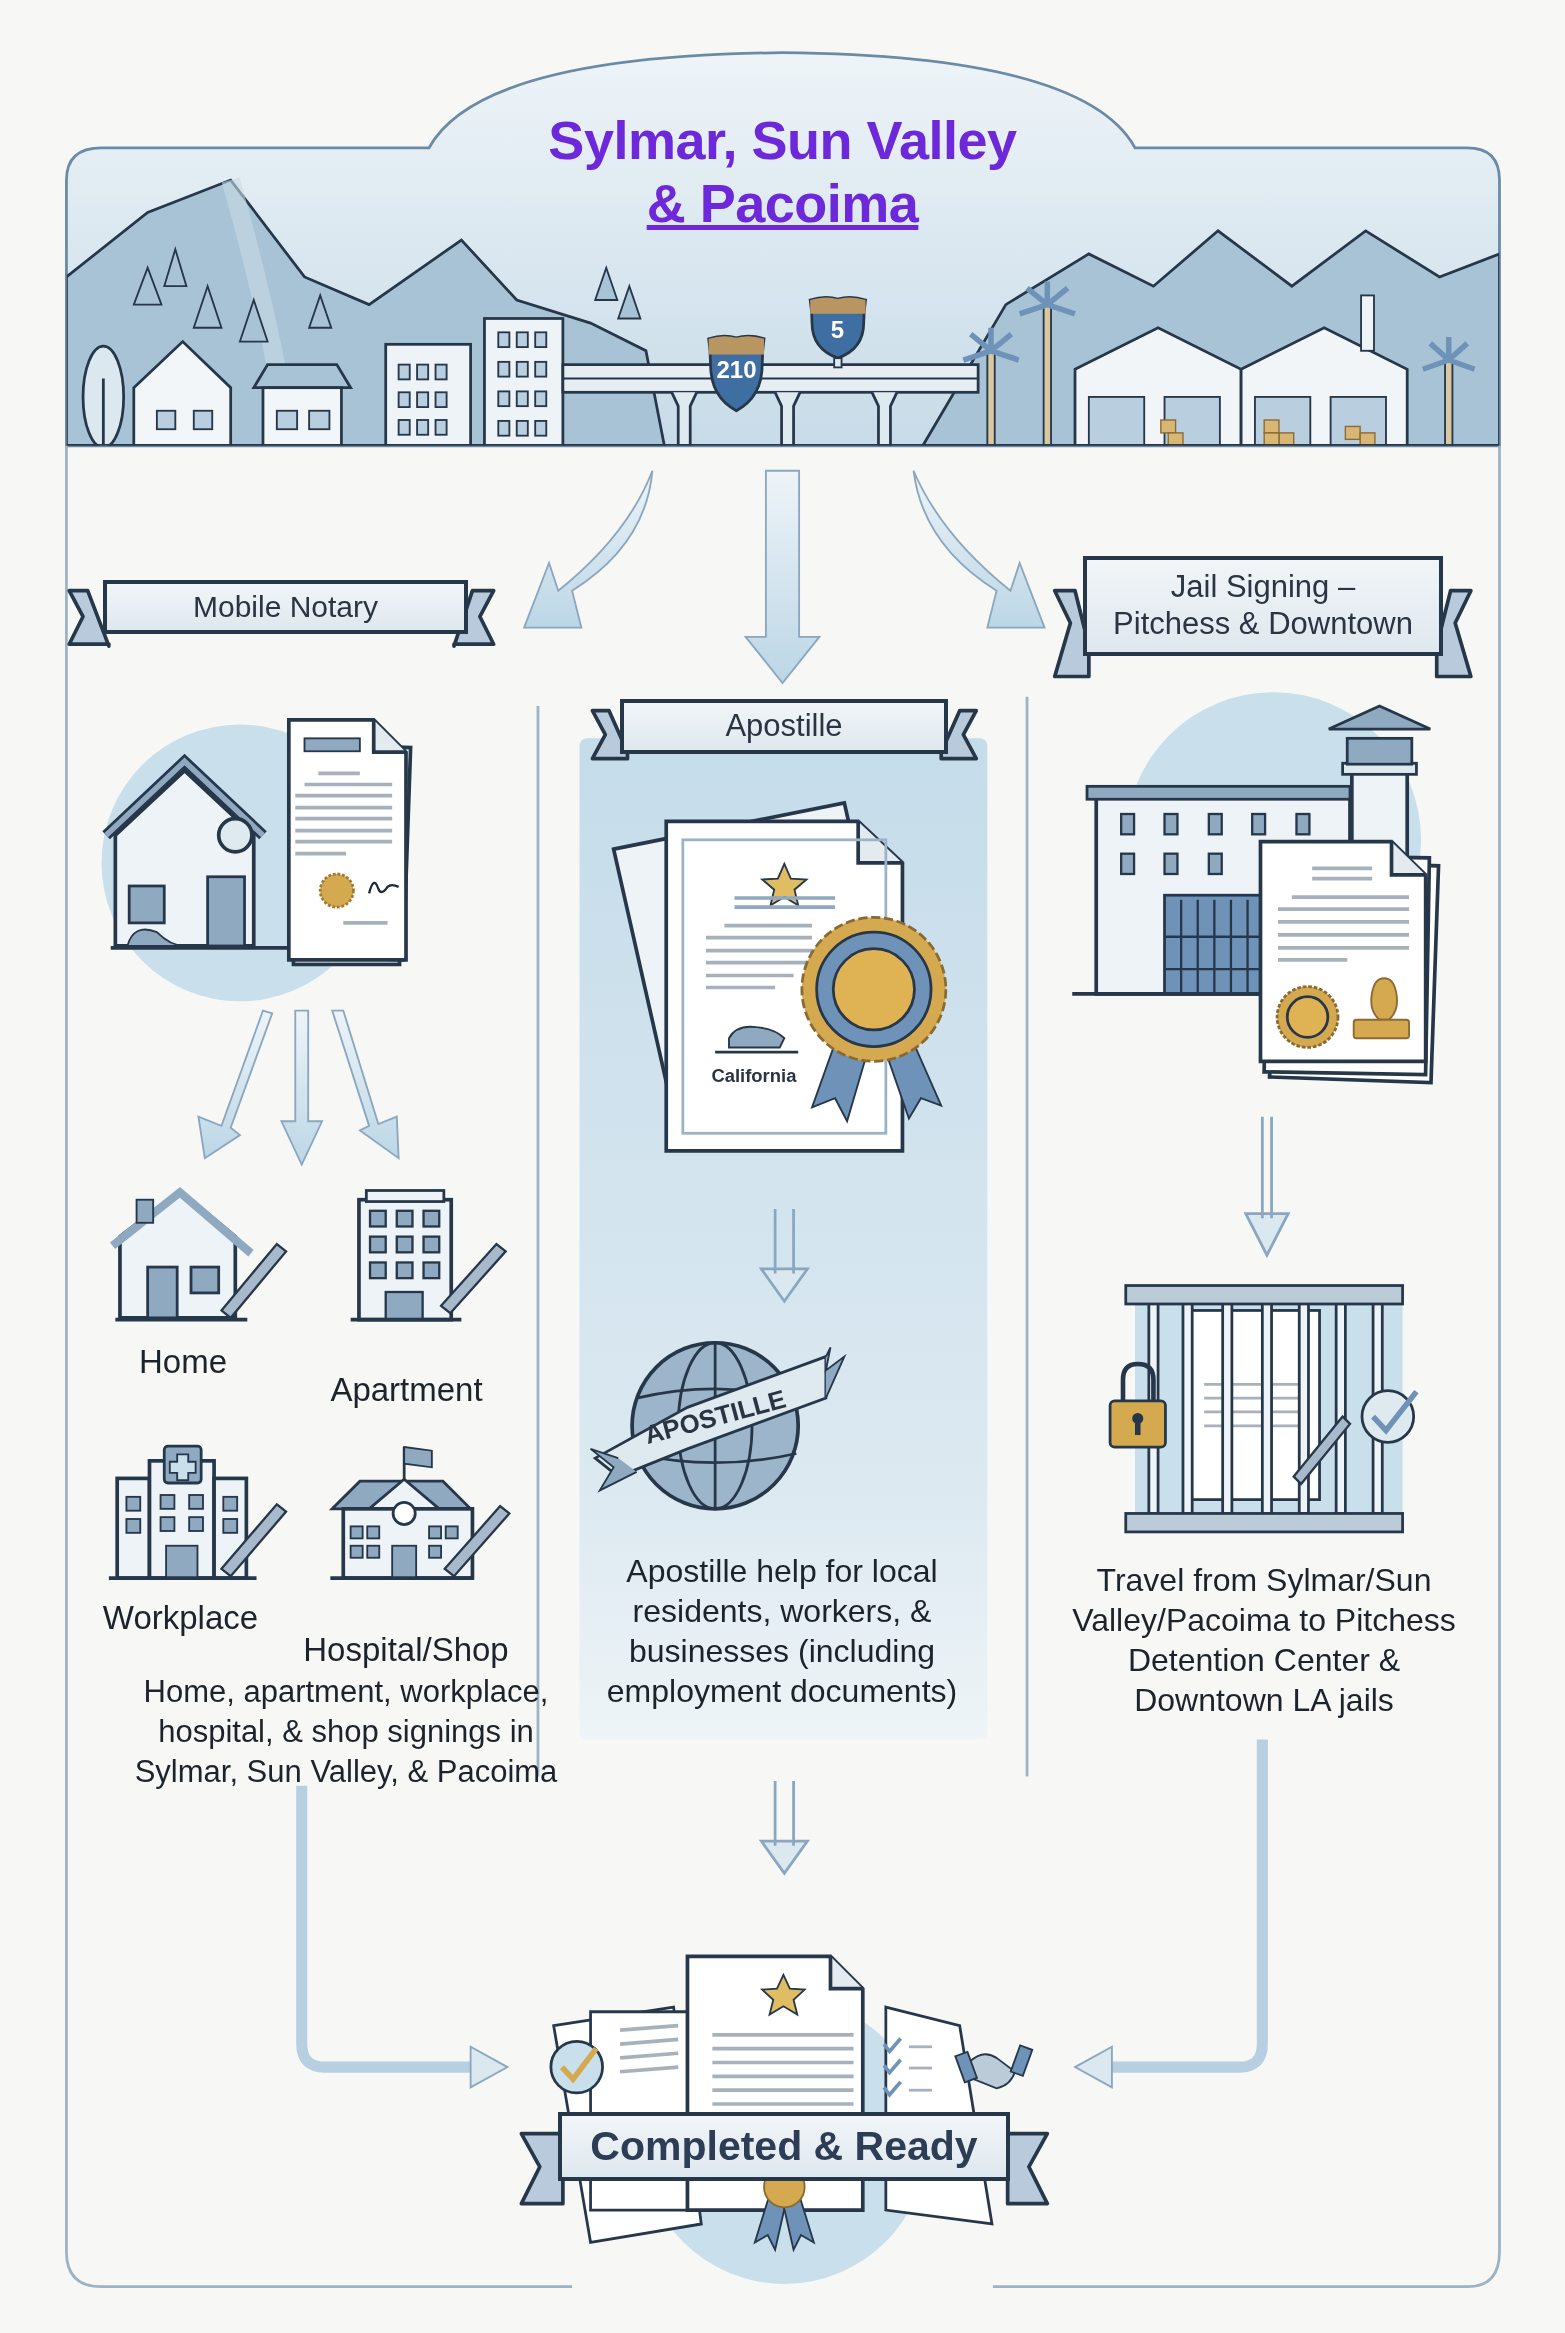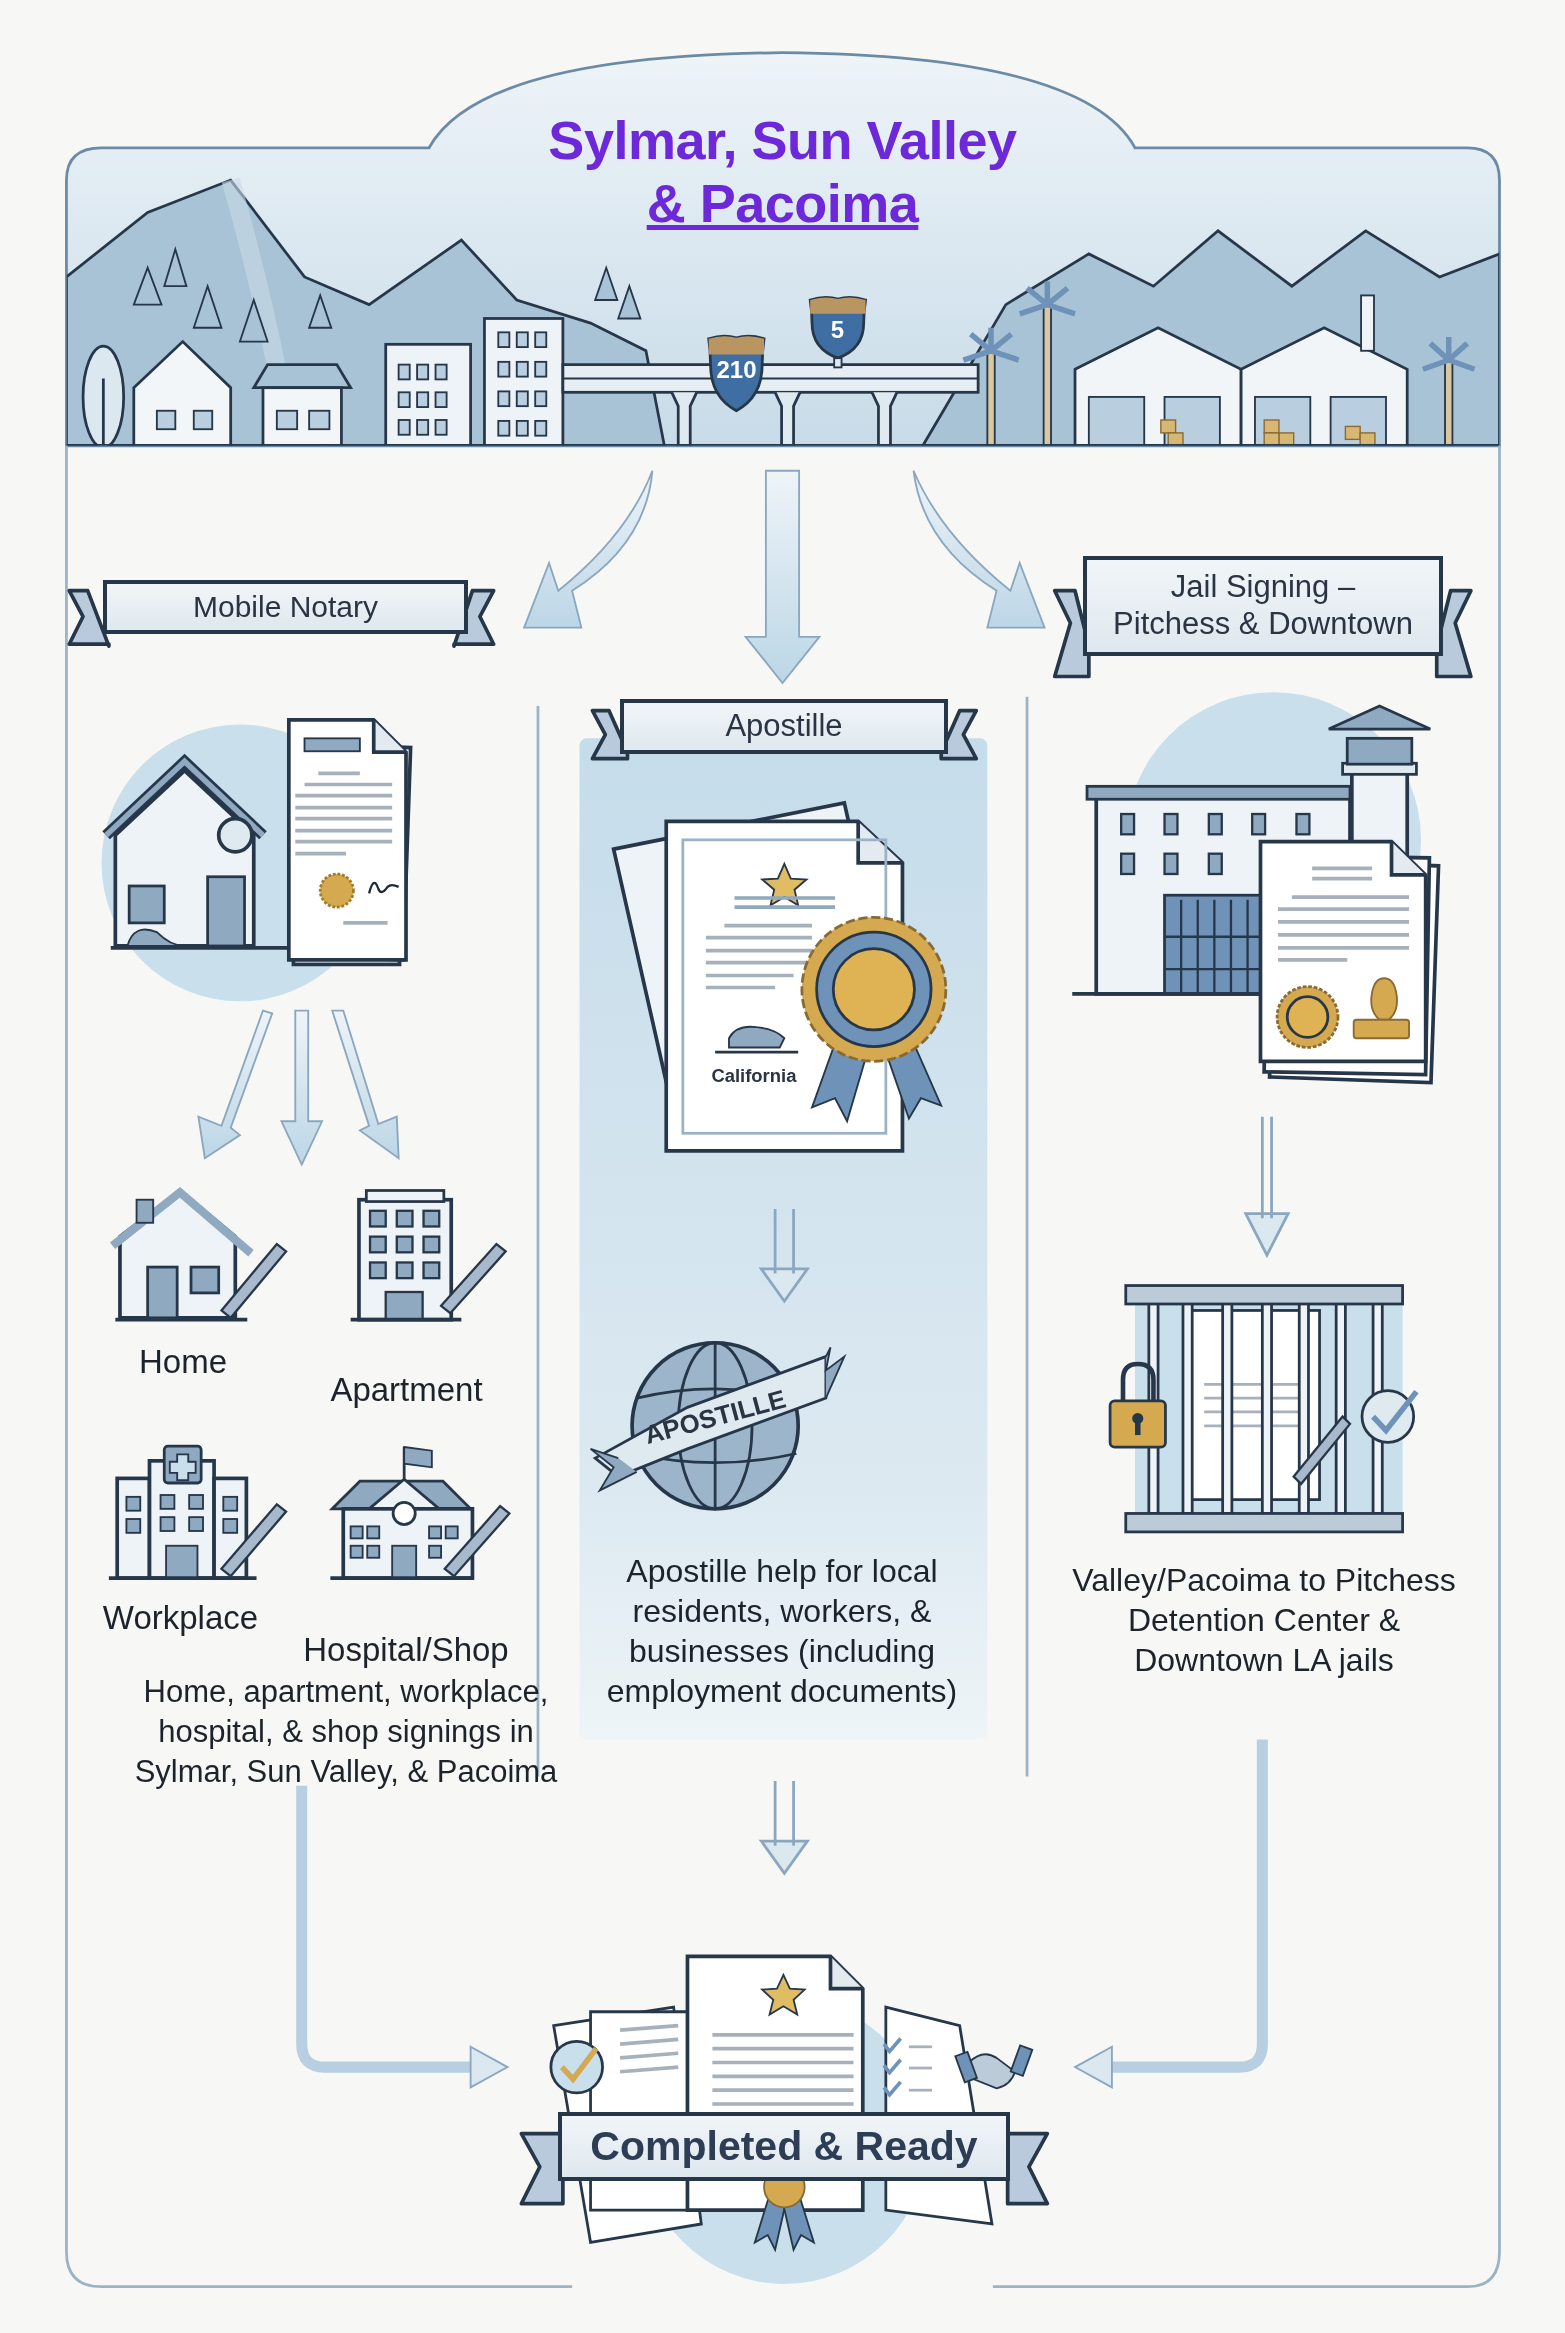--- a/index.html
+++ b/index.html
@@ -489,17 +489,18 @@
 </div>
 
 <div class="label" style="left:572px;top:1551px;width:420px;font-size:32px;line-height:40px;">
   <div>Apostille help for local</div>
   <div>residents, workers, &amp;</div>
   <div>businesses (including</div>
   <div>employment documents)</div>
 </div>
 
 <div class="label" style="left:1038px;top:1560px;width:452px;font-size:32px;line-height:40px;">
+  <div>Travel from Sylmar/Sun</div>
   <div>Valley/Pacoima to Pitchess</div>
   <div>Detention Center &amp;</div>
   <div>Downtown LA jails</div>
 </div>
 
 
 </body></html>

